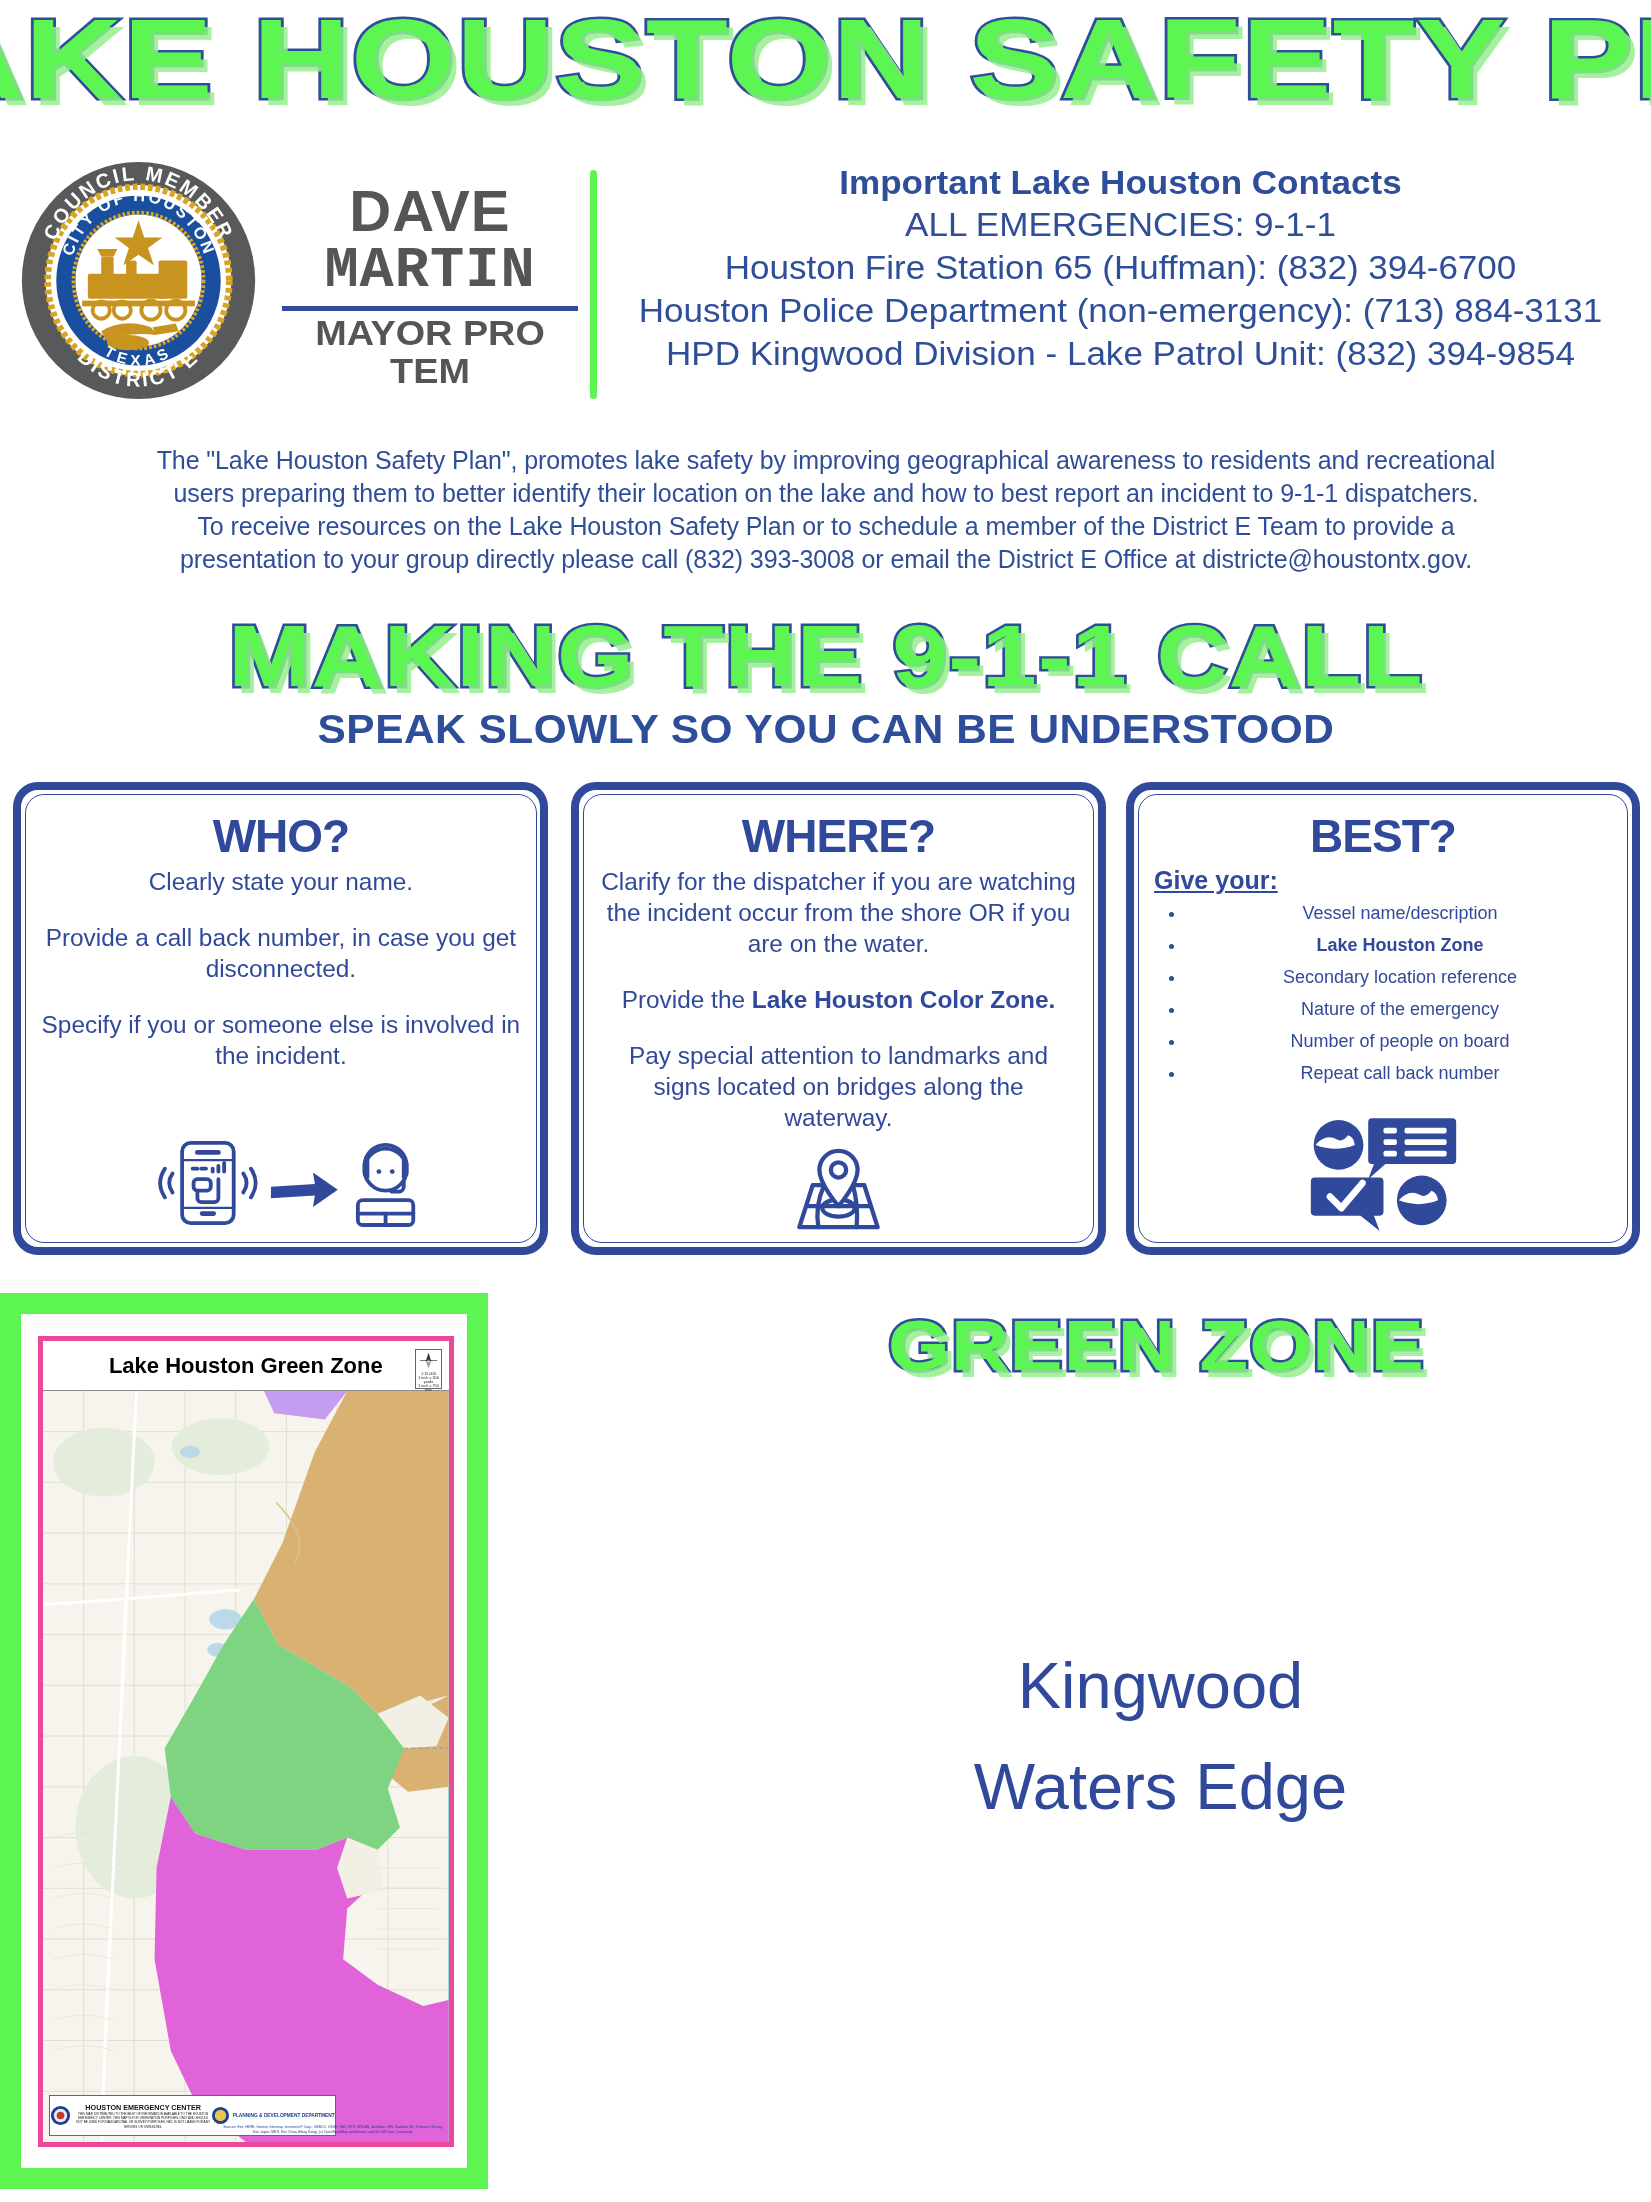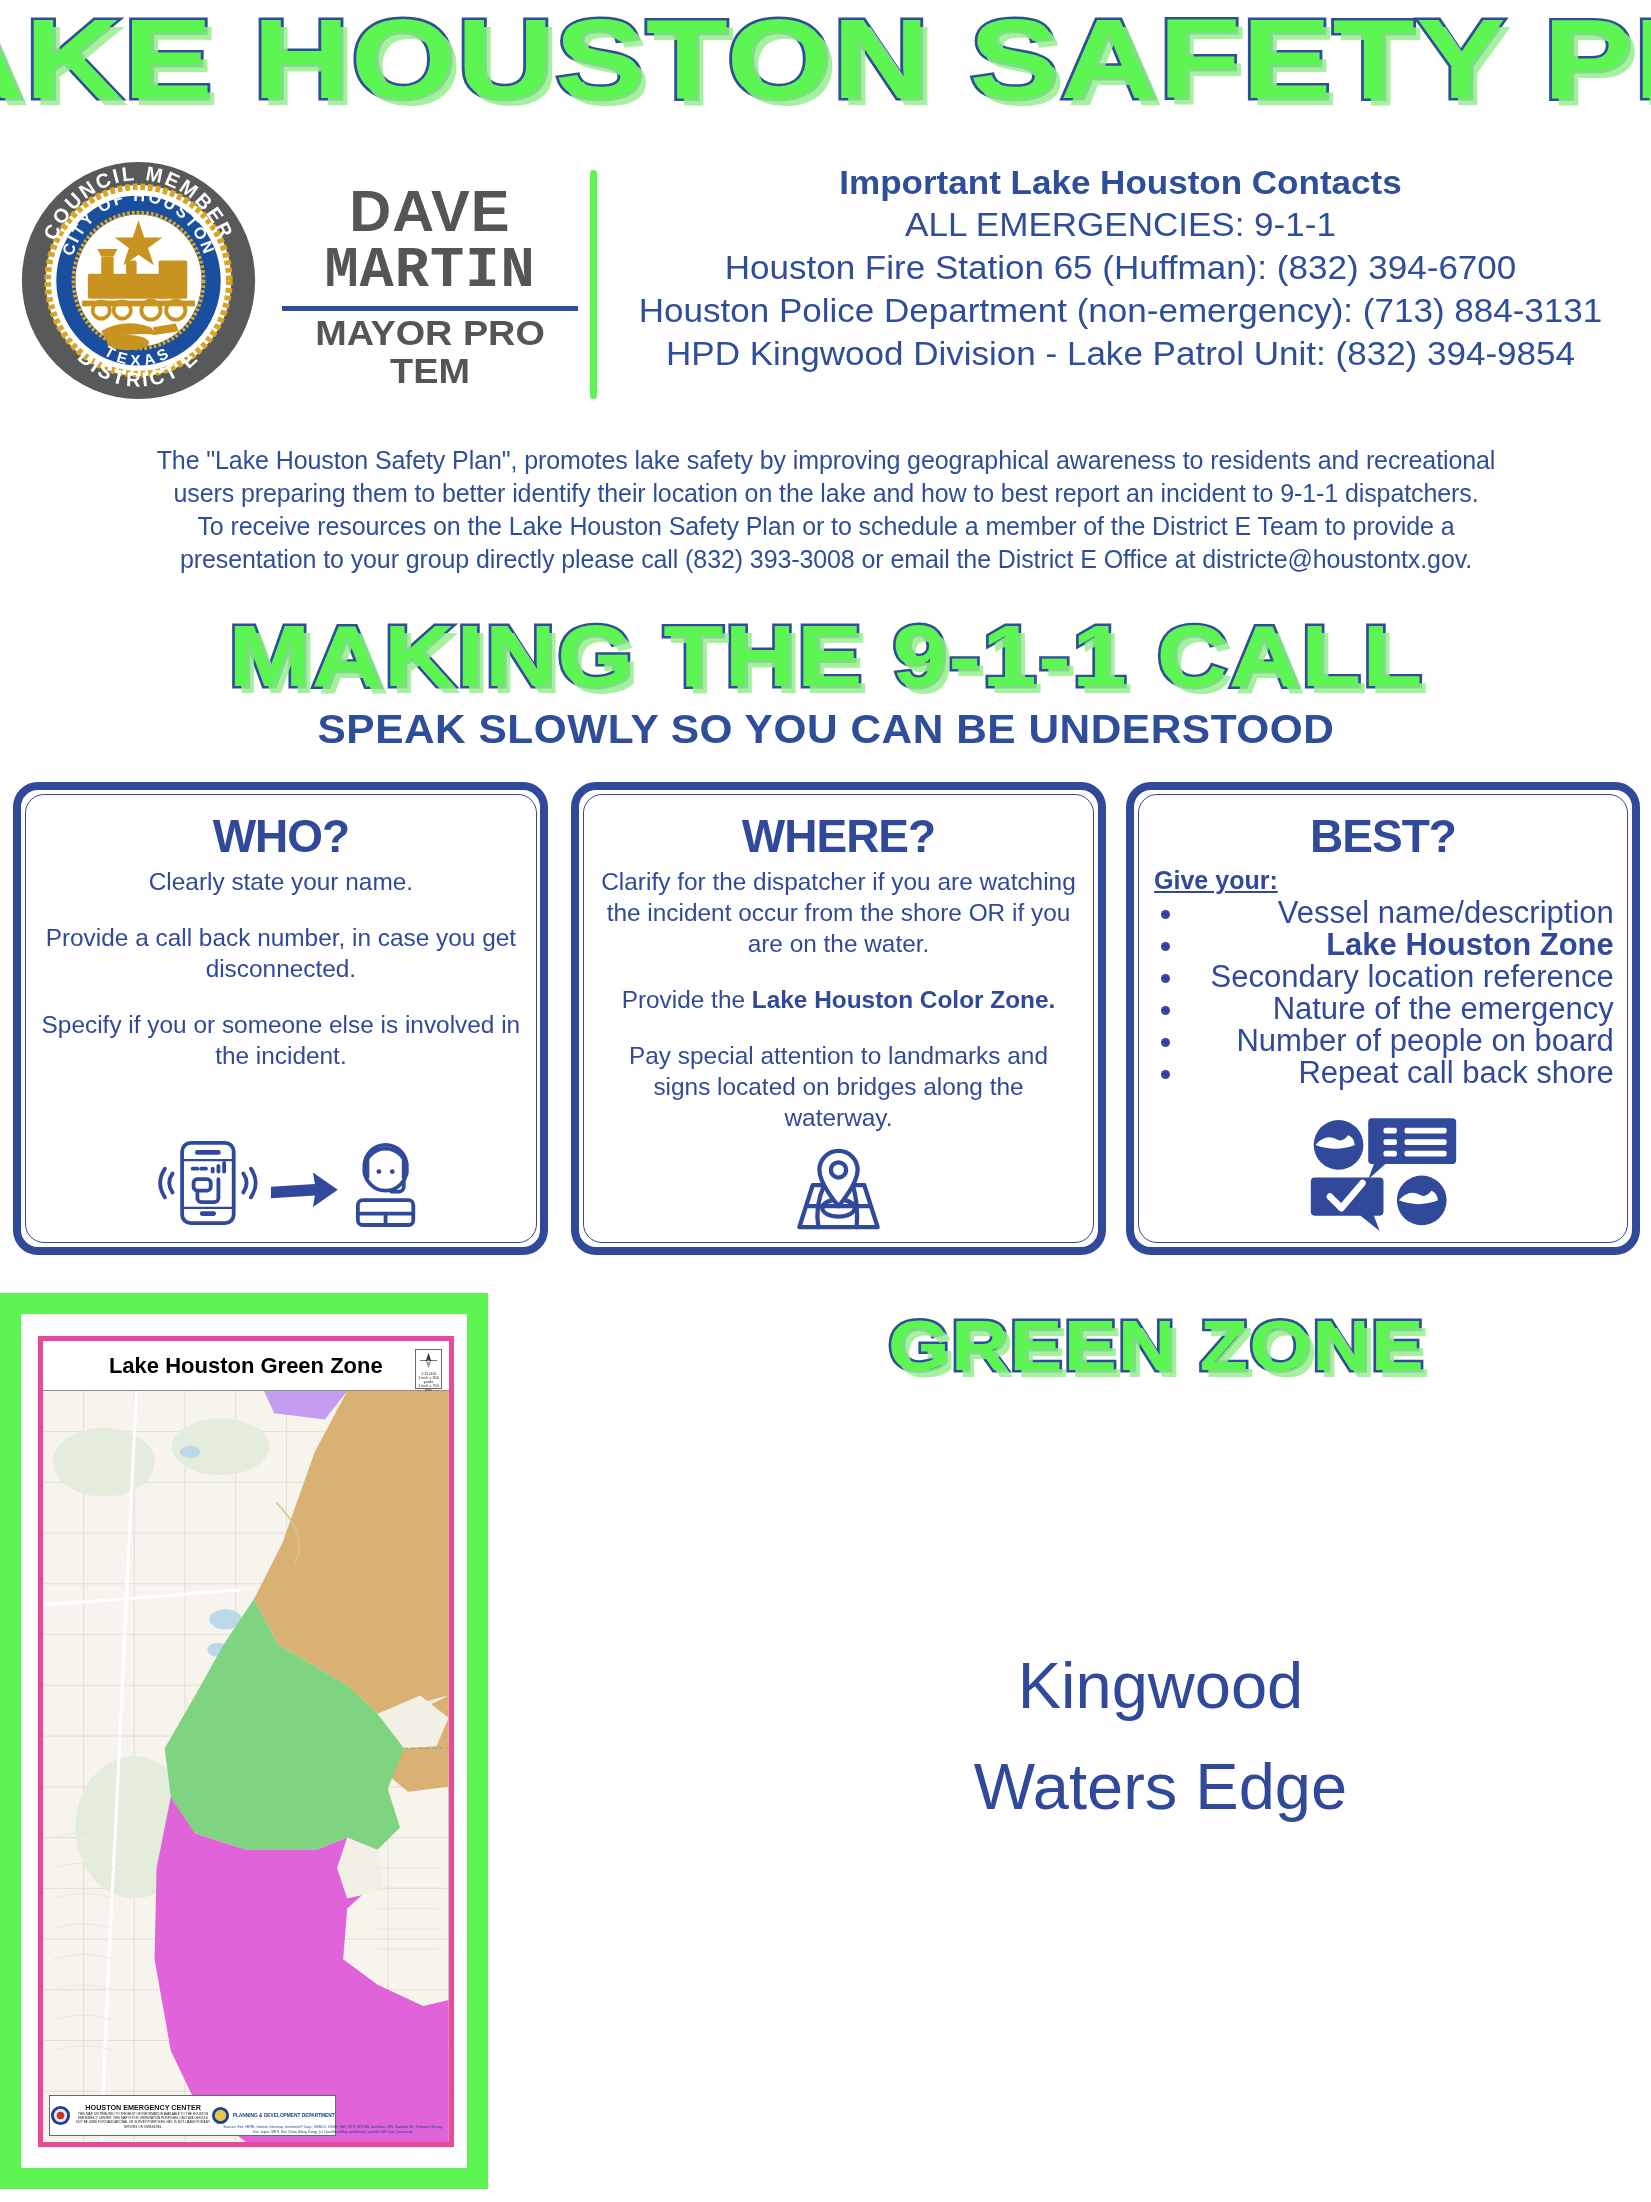--- a/index.html
+++ b/index.html
@@ -147,21 +147,21 @@
   .card-body p{margin:0 0 25px 0;}
   .card-body p:last-child{margin-bottom:0;}
   .card-body b{font-weight:bold;}
 
   .what-label{
     color:#31499a;font-weight:bold;font-size:25px;line-height:29px;
     text-decoration:underline;text-align:left;margin:1.9px 0 1.9px 1.9px;
   }
   .what-list{
     margin:0;padding-left:34px;color:#31499a;
-    font-size:31px;line-height:32px;text-align:right;
+    font-size:18px;line-height:32px;text-align:center;
     list-style:disc;
   }
   .what-list li{margin:0;}
   .what-list li.bold{font-weight:bold;}
 
   .card-icon{
     position:absolute;left:0;right:0;display:flex;justify-content:center;
   }
   #who-icon{bottom:13.4px;}
   #where-icon{bottom:9.6px;}
@@ -390,21 +390,21 @@
   <div class="card" id="card-what">
     <div class="card-inner">
       <div class="card-title">BEST?</div>
       <div class="what-label">Give your:</div>
       <ul class="what-list">
         <li>Vessel name/description</li>
         <li class="bold">Lake Houston Zone</li>
         <li>Secondary location reference</li>
         <li>Nature of the emergency</li>
         <li>Number of people on board</li>
-        <li>Repeat call back shore</li>
+        <li>Repeat call back number</li>
       </ul>
       <div class="card-icon" id="what-icon">
         <svg width="153" height="119" viewBox="0 0 160 124" aria-hidden="true">
           <g fill="#31499a">
             <circle cx="33" cy="30" r="26"></circle>
             <path d="M9 30 q10 -12 22 -6 q6 4 12 -4 q6 2 7 10 q-20 8 -41 0 z" fill="#ffffff"></path>
             <path d="M72 2 h80 a4 4 0 0 1 4 4 v40 a4 4 0 0 1 -4 4 h-70 l-18 16 6 -16 h-2 a4 4 0 0 1 -4 -4 v-40 a4 4 0 0 1 4 -4 z"></path>
             <g fill="#ffffff">
               <rect x="80" y="12" width="14" height="6" rx="2"></rect>
               <rect x="102" y="12" width="44" height="6" rx="2"></rect>

